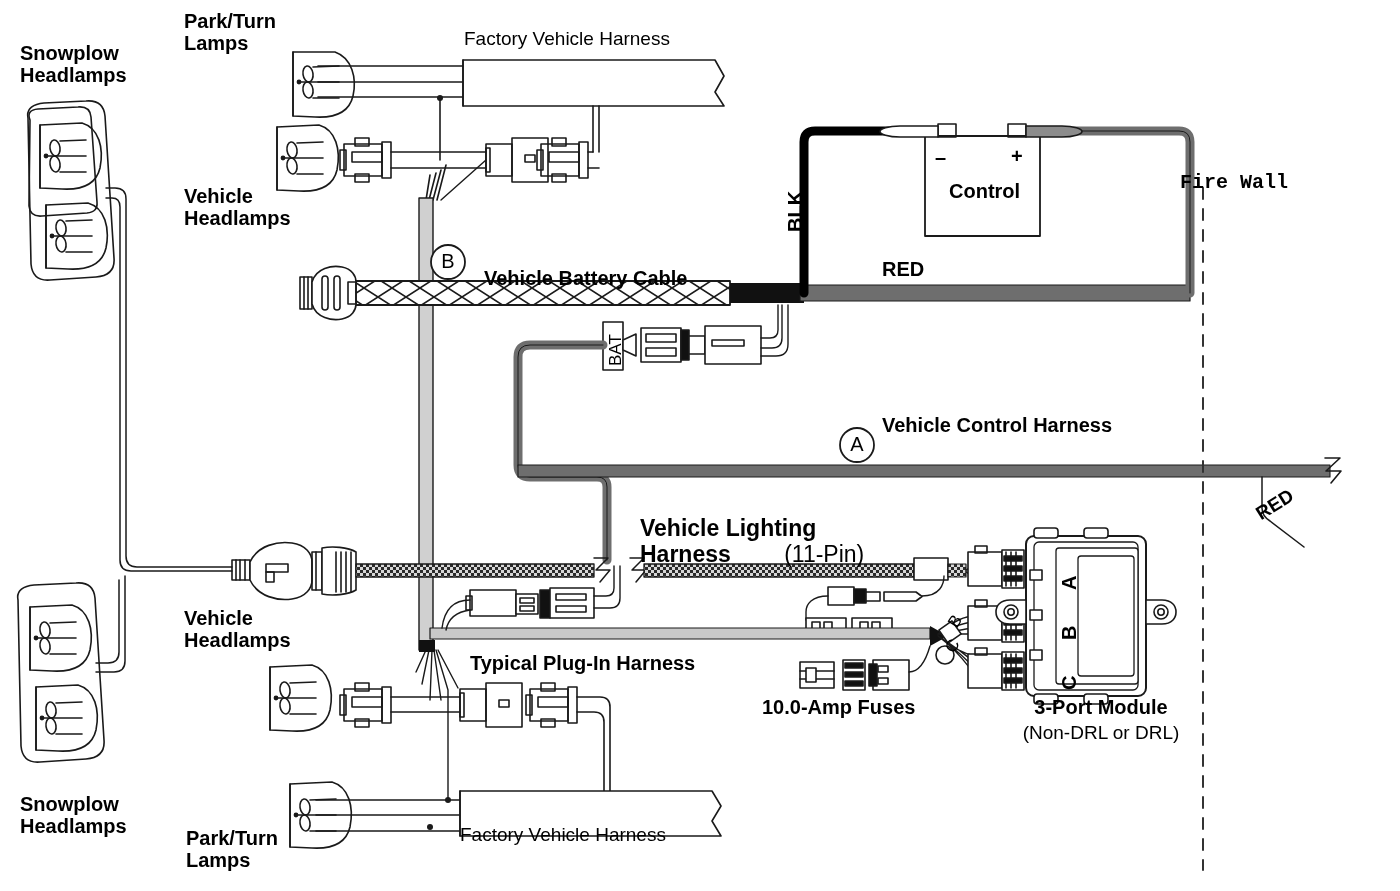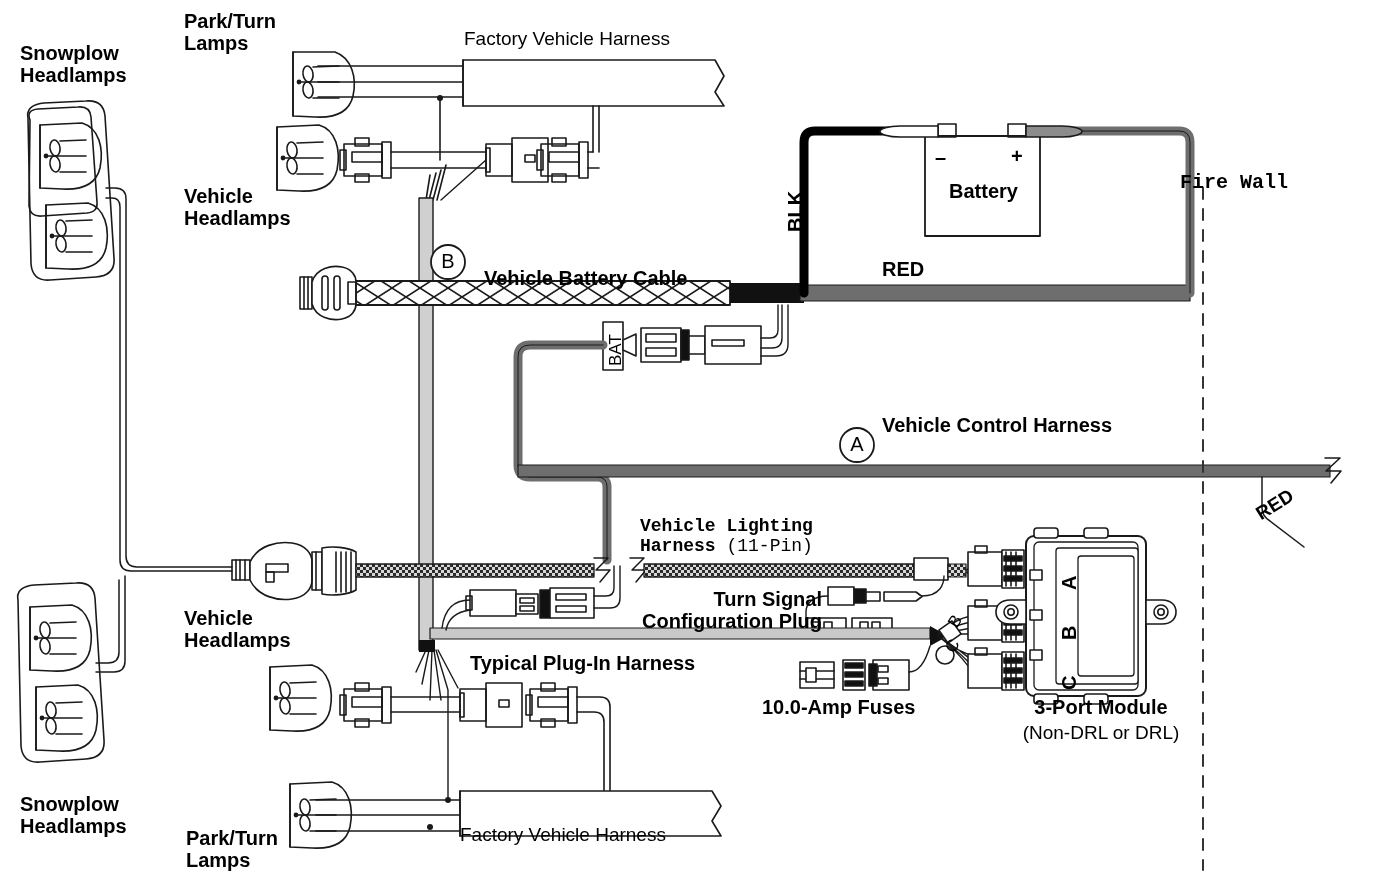--- a/index.html
+++ b/index.html
@@ -20,22 +20,22 @@
     position:absolute;
     color:#000;
     line-height:1.12;
     white-space:pre;
   }
   .bold{font-weight:bold;}
   .reg{font-weight:normal;}
   .s20{font-size:20px;}
   .s19{font-size:19px;}
   .s17{font-size:17px;}
-  .mix{font-size:18px;font-weight:bold;font-family:Liberation Mono, monospace;}
-  .mix .thin{font-weight:normal;}
+  .mix{font-size:23px;font-weight:bold;}
+  .mix .thin{font-weight:normal;margin-left:47px;}
   .vert{
     transform:rotate(-90deg);
     transform-origin:left top;
   }
   .ctr{text-align:center;}
 </style>
 </head>
 <body>
 
 <div id="stage">
@@ -476,43 +476,41 @@
 
   <div class="lbl bold s20" style="left:184px; top:185px;">Vehicle
 Headlamps</div>
 
   <div class="lbl bold s20" style="left:1180px; top:172px;font-family:Liberation Mono, monospace;">Fire Wall</div>
 
   <div class="lbl bold s20 vert" style="left:784px; top:232px;">BLK</div>
 
   <div class="lbl bold s20" style="left:882px; top:258px;">RED</div>
 
-  <div class="lbl bold s20" style="left:949px; top:180px;">Battery</div>
+  <div class="lbl bold s20" style="left:949px; top:180px;">Control</div>
 
   <div class="lbl bold s20" style="left:935px; top:146px;">–</div>
 
   <div class="lbl bold s20" style="left:1011px; top:145px;">+</div>
 
   <div class="lbl reg s17 vert" style="left:606px; top:366px;">BAT</div>
 
   <div class="lbl reg s20 ctr" style="left:438px; top:250px; width:20px;">B</div>
   <div class="lbl bold s20" style="left:484px; top:267px;">Vehicle Battery Cable</div>
 
   <div class="lbl reg s20 ctr" style="left:847px; top:433px; width:20px;">A</div>
   <div class="lbl bold s20" style="left:882px; top:414px;">Vehicle Control Harness</div>
 
 
 
   <div class="lbl bold s19" style="left:1252px; top:506px; transform:rotate(-32deg); transform-origin:left top;">RED</div>
 
   <div class="lbl mix" style="left:640px; top:516px;"><span>Vehicle Lighting
 Harness </span><span class="thin">(11-Pin)</span></div>
 
-  <div class="lbl bold s20" style="left:632px; top:588px; text-align:right; width:190px;">Turn Signal
-Configuration Plug</div>
 
   <div class="lbl bold s20" style="left:470px; top:652px;">Typical Plug-In Harness</div>
 
   <div class="lbl bold s20" style="left:762px; top:696px;text-align:right;">10.0-Amp Fuses</div>
 
   <div class="lbl bold s20 ctr" style="left:1016px; top:696px; width:170px;">3-Port Module</div>
   <div class="lbl reg s19 ctr" style="left:1006px; top:722px; width:190px;">(Non-DRL or DRL)</div>
 
   <div class="lbl bold s20 vert" style="left:1058px; top:590px;">A</div>
   <div class="lbl bold s20 vert" style="left:1058px; top:640px;">B</div>

